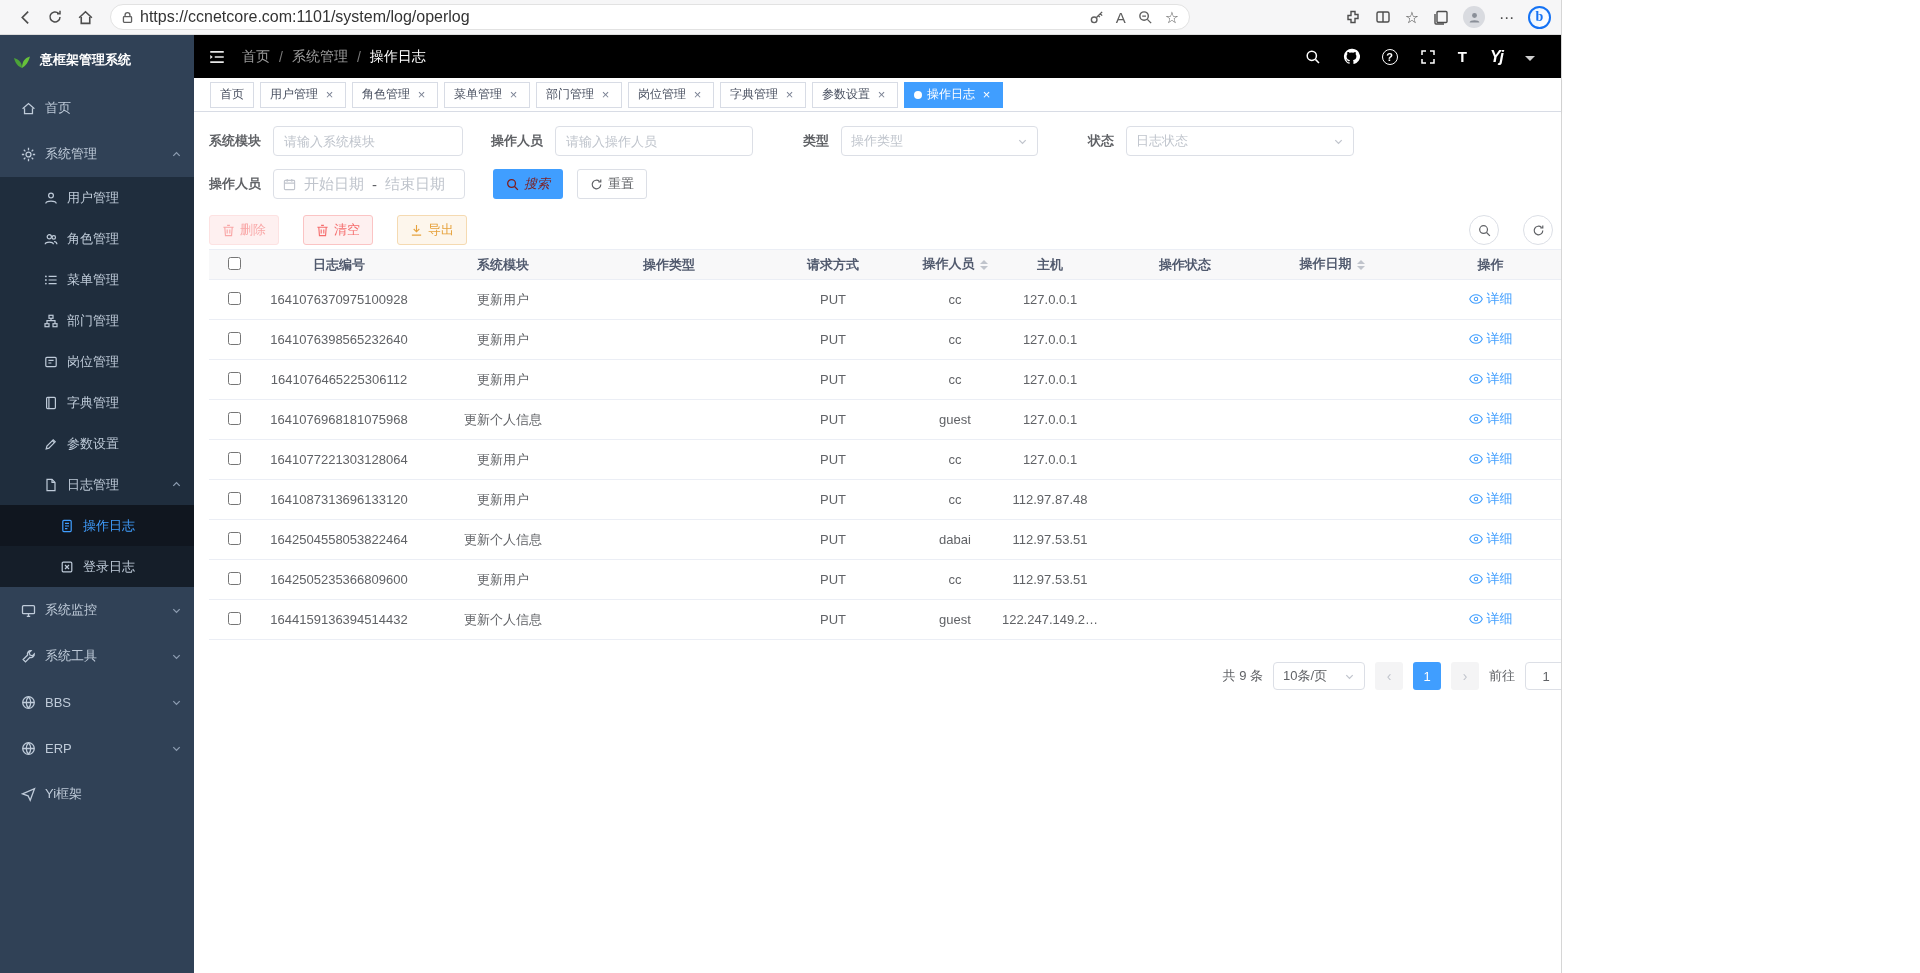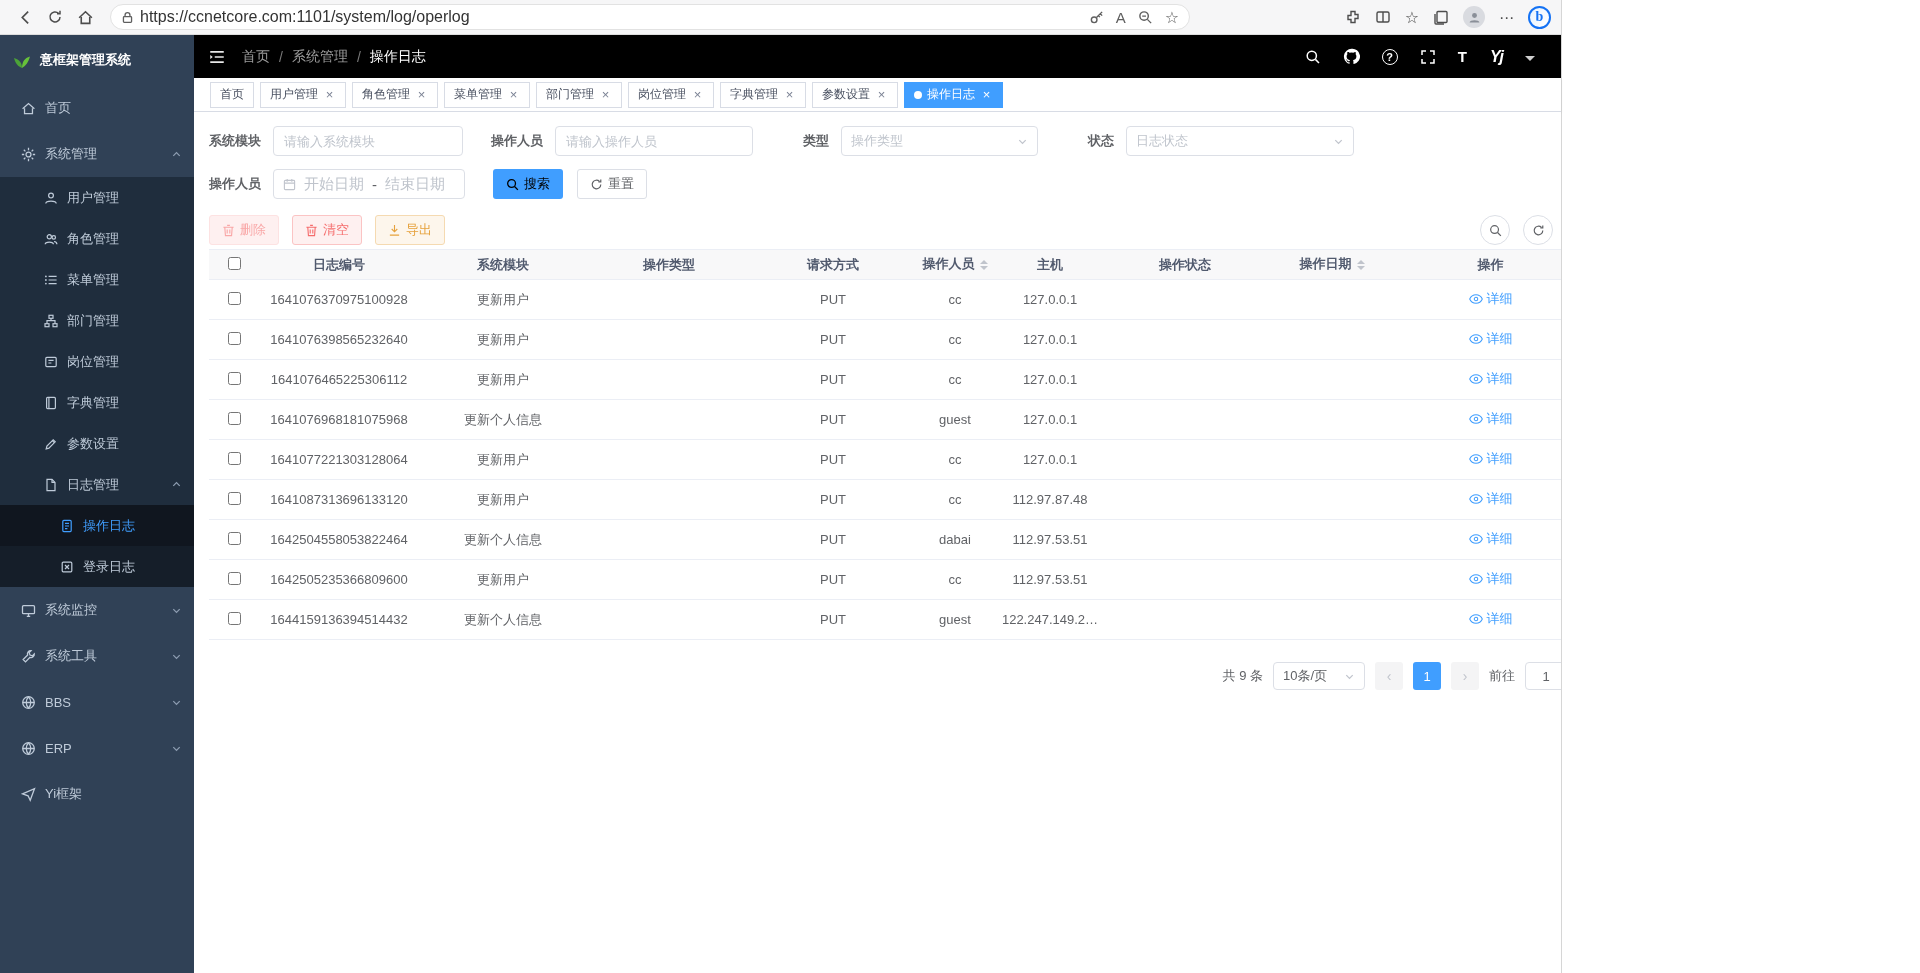--- a/index.html
+++ b/index.html
@@ -88,27 +88,27 @@
   .fake-select { height:30px; border:1px solid #dcdfe6; border-radius:4px; padding:0 9px;
     font-size:13px; color:#bfc4cc; background:#fff; display:flex; align-items:center;
     justify-content:space-between; cursor:pointer; }
   .date-range { height:30px; border:1px solid #dcdfe6; border-radius:4px; padding:0 9px;
     font-size:15px; color:#bfc4cc; background:#fff; display:flex; align-items:center; gap:8px; }
   .date-range .sep { color:#606266; }
 
   .btn { height:30px; border-radius:3px; font-size:13px; display:inline-flex; align-items:center;
     gap:5px; padding:0 12px; border:1px solid transparent; cursor:pointer; background:#fff;
     font-family:"Liberation Sans","DejaVu Sans",sans-serif; }
-  .btn-primary { background:#409eff; color:#000000; }
+  .btn-primary { background:#409eff; color:#7f1d1d;font-style:italic; }
   .btn-default { border-color:#dcdfe6; color:#606266; }
   .btn-danger-disabled { background:#fef0f0; border-color:#fde2e2; color:#f9a7a7; cursor:not-allowed; }
   .btn-danger-plain { background:#fef0f0; border-color:#fbc4c4; color:#f56c6c; }
   .btn-warning-plain { background:#fdf6ec; border-color:#f5dab1; color:#e6a23c; }
 
-  .toolbar-row { display:flex; align-items:center; gap:13px; margin-top:16px; }
+  .toolbar-row { display:flex; align-items:center; gap:24px; margin-top:16px; }
   .circle-btn { width:30px; height:30px; border-radius:50%; border:1px solid #dcdfe6;
     background:#fff; display:flex; align-items:center; justify-content:center; color:#606266;
     cursor:pointer; flex:none; }
   .toolbar-spacer { flex:1; }
 
   
   table.log-table { margin-top:4px; border-collapse:collapse; table-layout:fixed;
     width:1373px; font-size:13px; }
   .log-table th { height:30px; background:#f8f8f9; color:#515a6e; font-weight:bold;
     border-top:1px solid #ebeef5; border-bottom:1px solid #ebeef5; text-align:center;

